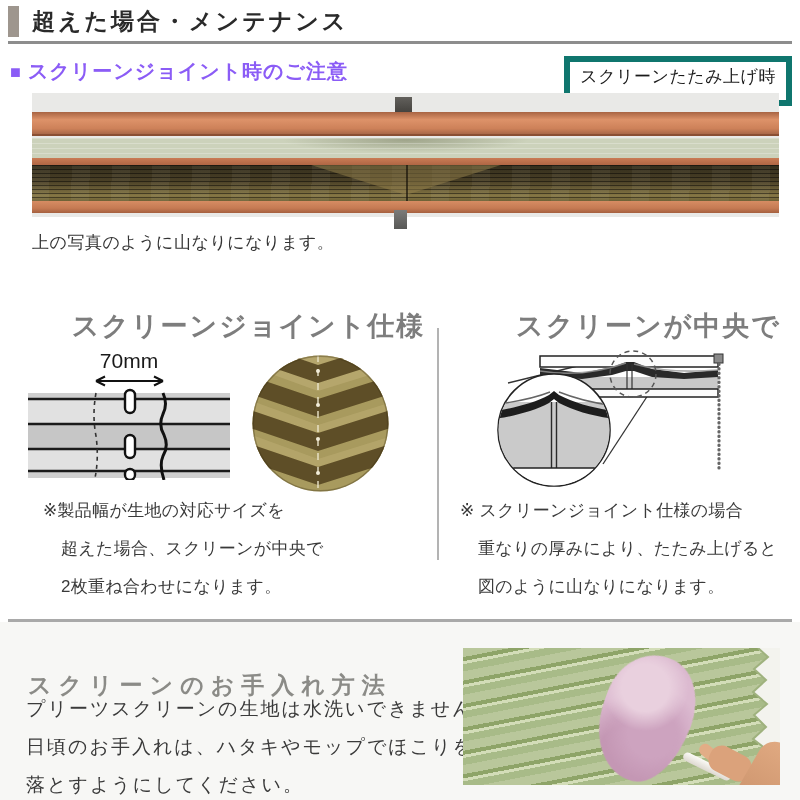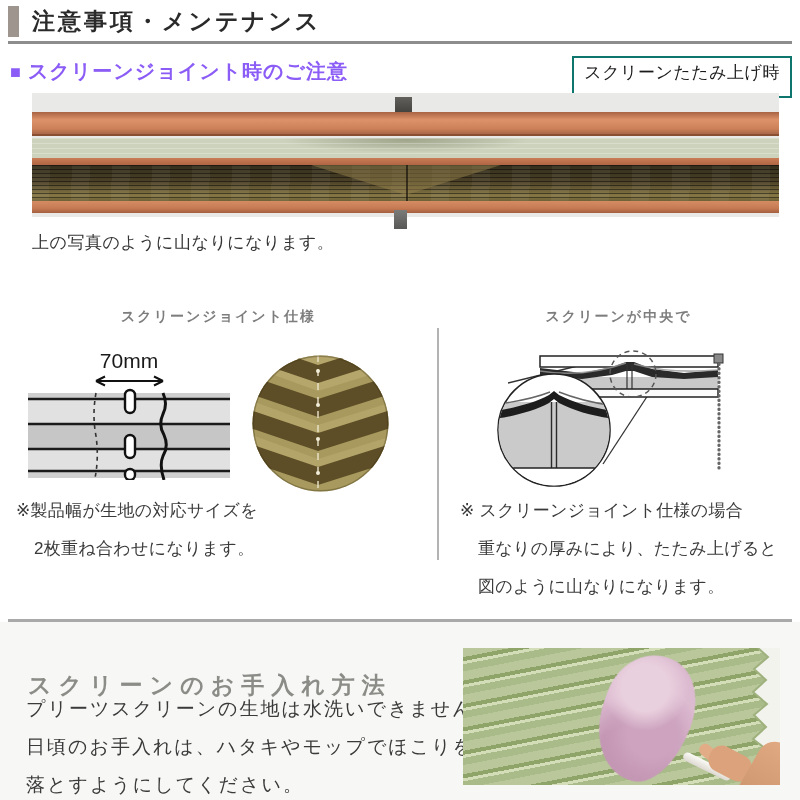--- a/index.html
+++ b/index.html
@@ -7,21 +7,21 @@
   #page { position:relative; width:800px; height:800px; background:#ffffff; overflow:hidden; }
 
   
   .accent-bar { position:absolute; left:8px; top:6px; width:11px; height:31px; background:#9e968e; }
   .page-title { position:absolute; left:32px; top:6px; font-size:23px; font-weight:bold; color:#2a2a2a; letter-spacing:3px; }
   .top-rule { position:absolute; left:8px; top:41px; width:784px; height:3px; background:#8d8d8d; }
 
   
   .sec-heading { position:absolute; left:10px; top:58px; font-size:20px; font-weight:bold; color:#8b5cf6; letter-spacing:1px; }
   .sec-heading .bullet { font-size:18px; margin-right:6px; }
-  .tag-box { position:absolute; right:8px; top:56px; border:2px solid #0f766e; padding:3px 10px 12px; font-size:17px; color:#1a1a1a; background:#fff; letter-spacing:0.5px; }
+  .tag-box { position:absolute; right:8px; top:56px; border:6px solid #0f766e; padding:3px 10px 12px; font-size:17px; color:#1a1a1a; background:#fff; letter-spacing:0.5px; }
 
   
   .main-photo { position:absolute; left:32px; top:93px; width:747px; height:124px; background:#e9e9e7; overflow:hidden; }
   .mp-clip { position:absolute; left:363px; top:4px; width:17px; height:15px; background:linear-gradient(#62605c,#45433f); }
   .mp-rail-top { position:absolute; left:0; top:19px; width:100%; height:24px;
     background:linear-gradient(#a86443 0%, #dd9269 35%, #cd8159 75%, #a96848 100%);
     border-bottom:2px solid #8a4f33; }
   .mp-green { position:absolute; left:0; top:45px; width:100%; height:20px; background:#ccd2bb; }
   .mp-green::before { content:""; position:absolute; left:50%; top:0; width:320px; height:100%; transform:translateX(-50%);
     background:radial-gradient(ellipse 55% 90% at 50% 10%, rgba(105,110,80,.45), rgba(105,110,80,0) 70%); }
@@ -38,27 +38,27 @@
   .mp-seam { position:absolute; left:50%; top:0; width:2px; height:100%; background:rgba(20,16,8,.65); }
   .mp-rail-bot { position:absolute; left:0; top:108px; width:100%; height:12px;
     background:linear-gradient(#d68c63 0%, #c57a53 60%, #a5603f 100%); }
   .mp-post { position:absolute; left:394px; top:210px; width:13px; height:19px; background:linear-gradient(#7b7b79,#585856); }
 
   
   .caption { position:absolute; left:32px; top:228px; font-size:17px; color:#333; line-height:29px; letter-spacing:0.5px; }
 
   
   .col-divider { position:absolute; left:437px; top:328px; width:2px; height:232px; background:#b3b3b3; }
-  .col-heading { position:absolute; top:308px; font-size:14px; font-weight:bold; color:#7d7d7d; letter-spacing:2px; text-align:center; }
+  .col-heading { position:absolute; top:308px; font-size:27px; font-weight:bold; color:#7d7d7d; letter-spacing:2px; text-align:center;margin-left:30px; }
   .col-heading.left { left:0; width:437px; }
   .col-heading.right { left:437px; width:363px; }
   .diagram-left { position:absolute; left:26px; top:348px; }
   .circle-photo { position:absolute; left:252px; top:355px; }
   .note { position:absolute; font-size:17px; color:#3a3a3a; line-height:38px; letter-spacing:0.3px; }
-  .note.left { left:16px; top:492px; }
+  .note.left { left:43px; top:492px; }
   .note.right { left:460px; top:492px; }
   .note .indent { padding-left:18px; }
   .diagram-right { position:absolute; left:452px; top:350px; }
 
   
   .mid-rule { position:absolute; left:8px; top:619px; width:784px; height:3px; background:#a9a9a9; }
   .maint-bg { position:absolute; left:0; top:622px; width:800px; height:178px; background:#f7f7f5; }
   .maint-heading { position:absolute; left:28px; top:670px; font-size:23px; font-weight:bold; color:#8b8b87; letter-spacing:7px; }
   .maint-body { position:absolute; left:26px; top:690px; font-size:19px; color:#3a3a3a; line-height:38px; letter-spacing:2px; }
 
@@ -81,21 +81,21 @@
     background:#dba27b; border-radius:12px; }
   .hand-thumb { position:absolute; right:60px; bottom:26px; width:22px; height:12px; transform:rotate(40deg);
     background:#e2ad86; border-radius:6px; }
 </style>
 </head>
 <body>
 
 <div id="page">
 
   <div class="accent-bar"></div>
-  <h1 class="page-title">注意事項・メンテナンス</h1>
+  <h1 class="page-title">超えた場合・メンテナンス</h1>
   <div class="top-rule"></div>
 
   <div class="sec-heading"><span class="bullet">■</span><span>スクリーンジョイント時のご注意</span></div>
   <div class="tag-box">スクリーンたたみ上げ時</div>
 
   <div class="main-photo">
     <div class="mp-clip"></div>
     <div class="mp-rail-top"></div>
     <div class="mp-green"></div>
     <div class="mp-rail-mid"></div>
@@ -198,20 +198,21 @@
       <path d="M40,61 C60,59 82,53 97,45 L102,41 L107,45 C122,53 144,59 164,61 L164,69 C144,67 122,61 107,53 L102,49 L97,53 C82,61 60,67 40,69 Z" fill="#1d1d1d"></path>
       <line x1="99.5" y1="52" x2="99.5" y2="118" stroke="#2a2a2a" stroke-width="1.4"></line>
       <line x1="104.5" y1="52" x2="104.5" y2="118" stroke="#2a2a2a" stroke-width="1.4"></line>
       <line x1="40" y1="118" x2="164" y2="118" stroke="#222" stroke-width="1.6"></line>
       <rect x="40" y="119" width="124" height="20" fill="#fff"></rect>
     </g>
   </svg>
 
   <div class="note left">
     <div>※製品幅が生地の対応サイズを</div>
+    <div class="indent">超えた場合、スクリーンが中央で</div>
     <div class="indent">2枚重ね合わせになります。</div>
   </div>
   <div class="note right">
     <div>※ スクリーンジョイント仕様の場合</div>
     <div class="indent">重なりの厚みにより、たたみ上げると</div>
     <div class="indent">図のように山なりになります。</div>
   </div>
 
   <div class="mid-rule"></div>
   <div class="maint-bg"></div>

